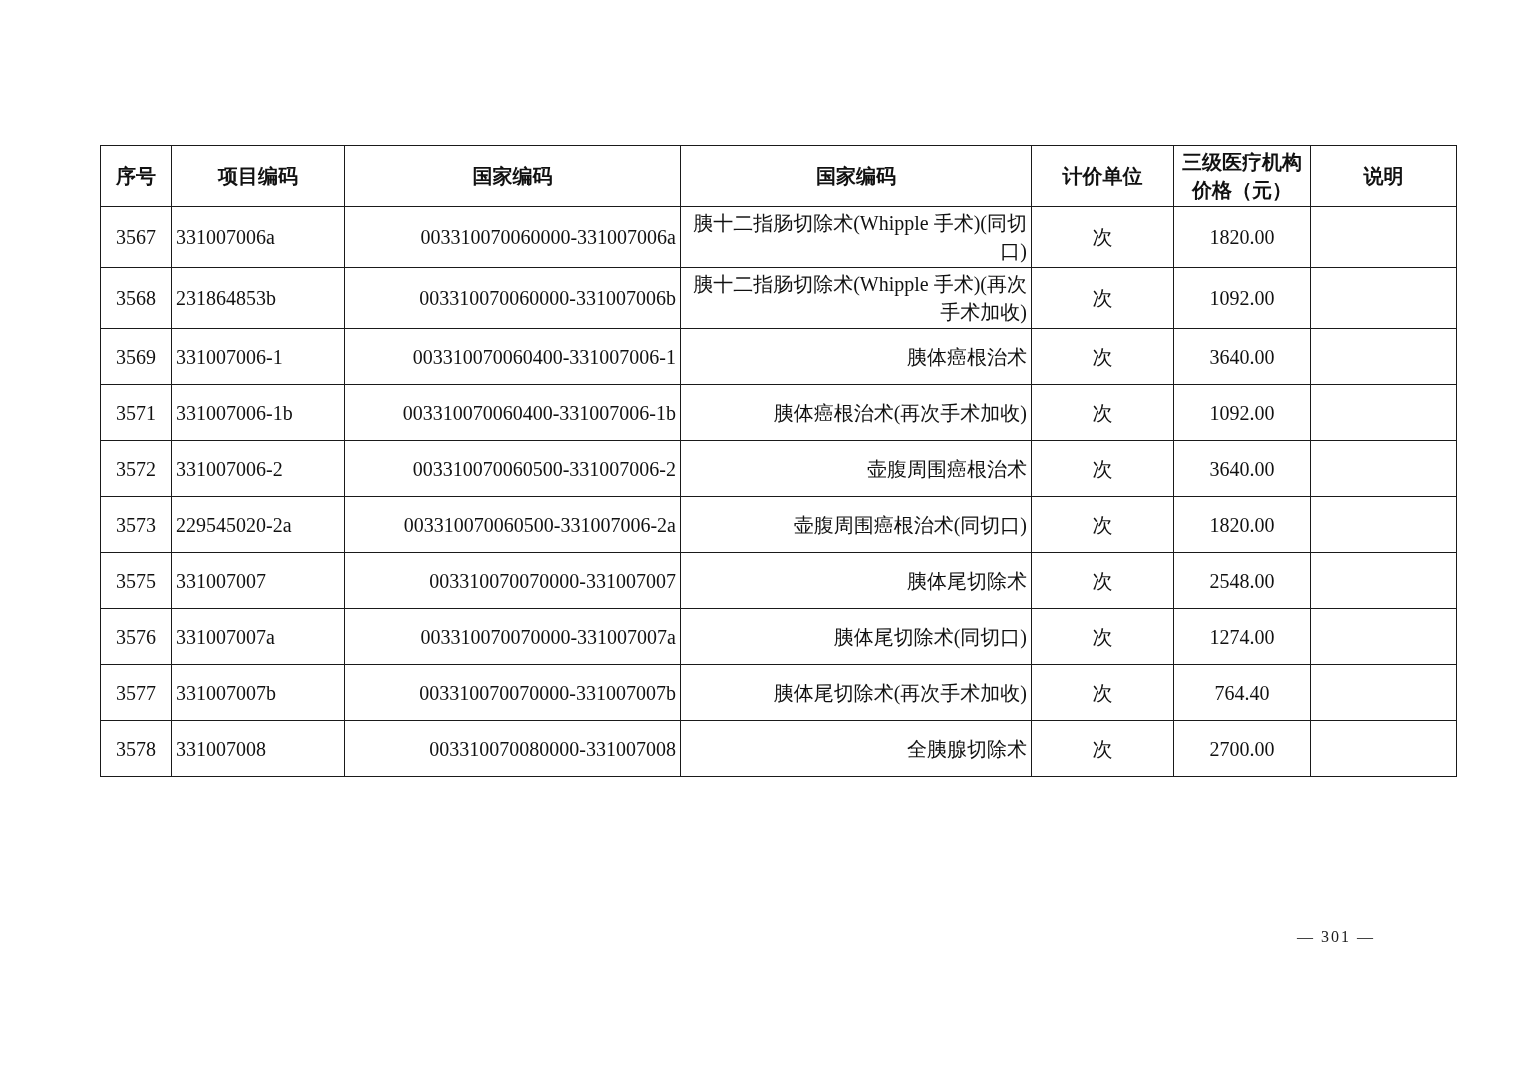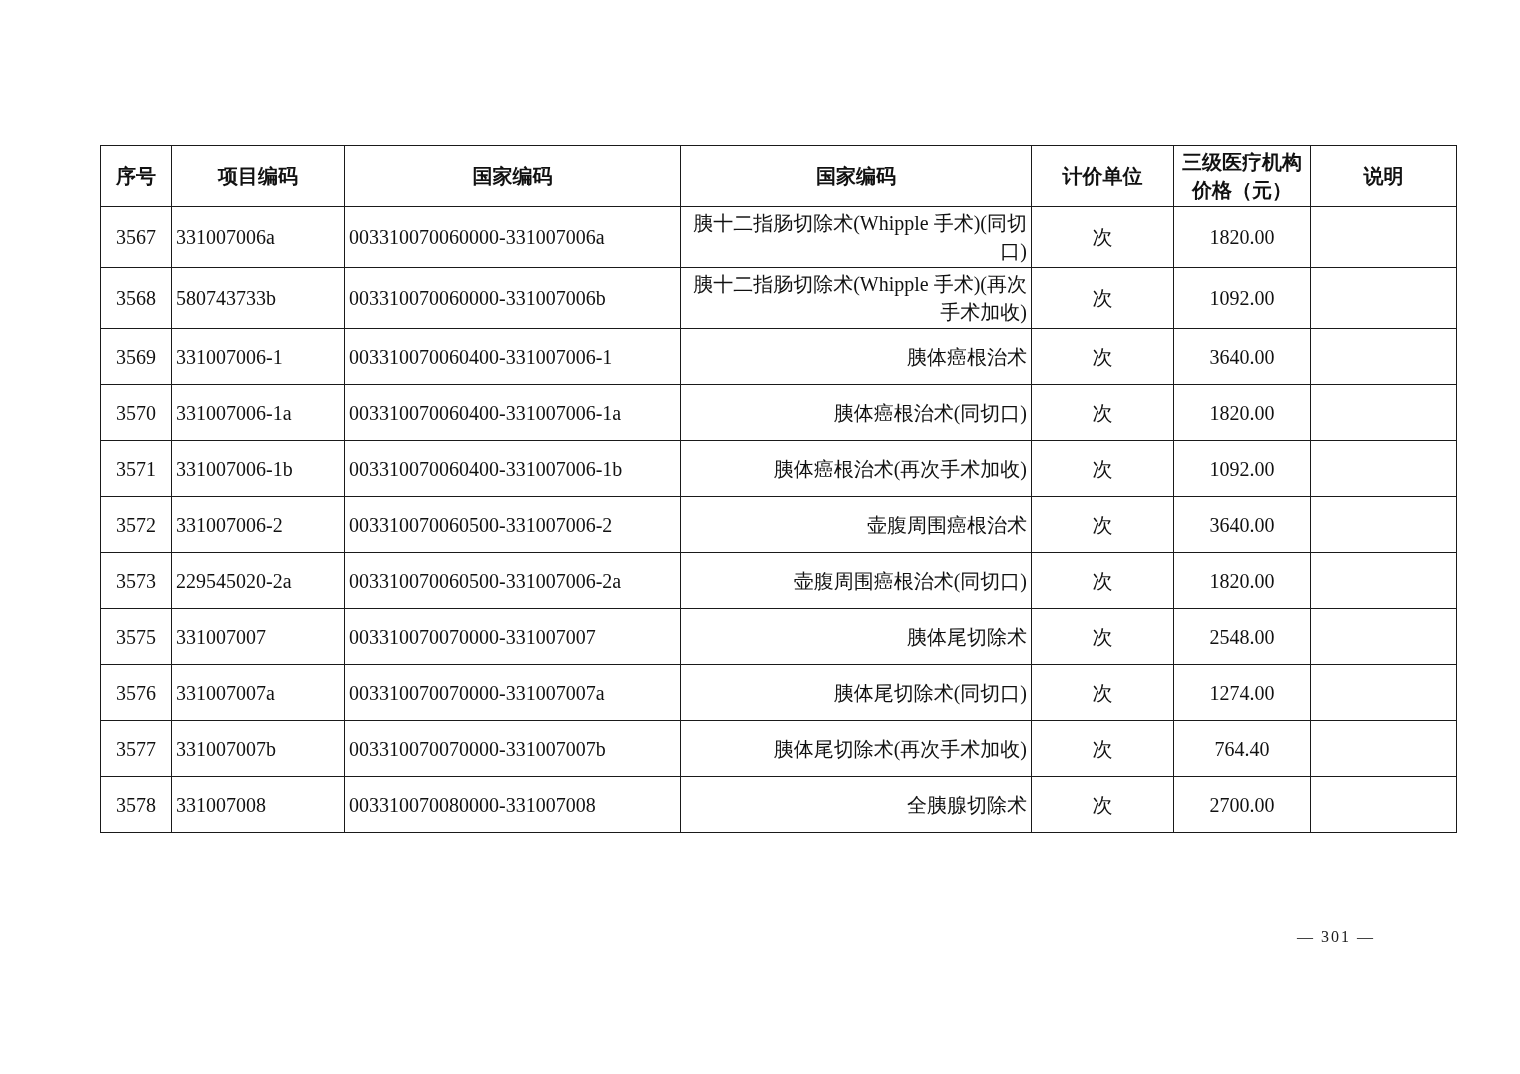--- a/index.html
+++ b/index.html
@@ -38,21 +38,21 @@
   table.price-table tbody tr:nth-child(1),
   table.price-table tbody tr:nth-child(2) { height: 60px; }
   table.price-table th {
     font-family: "Liberation Sans", "DejaVu Sans", sans-serif;
     font-weight: bold;
     font-size: 20px;
     text-align: center;
   }
   td.c-seq   { text-align: center; }
   td.c-code  { text-align: left; padding-left: 3px; margin-left: 9px; }
-  td.c-ncode { text-align: left; padding-left: 3px; }
+  td.c-ncode { text-align: right; padding-left: 3px; }
   td.c-name  { text-align: right; padding-left: 5px; }
   td.c-unit  { text-align: center; }
   td.c-price { text-align: center; }
   td.c-note  { text-align: center; }
   .page-number {
     position: absolute;
     left: 1236px;
     top: 928px;
     width: 200px;
     text-align: center;
@@ -92,43 +92,34 @@
     <td class="c-seq">3567</td>
     <td class="c-code">331007006a</td>
     <td class="c-ncode">003310070060000-331007006a</td>
     <td class="c-name">胰十二指肠切除术(Whipple 手术)(同切口)</td>
     <td class="c-unit">次</td>
     <td class="c-price">1820.00</td>
     <td class="c-note"></td>
   </tr>
         <tr>
     <td class="c-seq">3568</td>
-    <td class="c-code">580743733b</td>
+    <td class="c-code">231864853b</td>
     <td class="c-ncode">003310070060000-331007006b</td>
     <td class="c-name">胰十二指肠切除术(Whipple 手术)(再次手术加收)</td>
     <td class="c-unit">次</td>
     <td class="c-price">1092.00</td>
     <td class="c-note"></td>
   </tr>
         <tr>
     <td class="c-seq">3569</td>
     <td class="c-code">331007006-1</td>
     <td class="c-ncode">003310070060400-331007006-1</td>
     <td class="c-name">胰体癌根治术</td>
     <td class="c-unit">次</td>
     <td class="c-price">3640.00</td>
-    <td class="c-note"></td>
-  </tr>
-        <tr>
-    <td class="c-seq">3570</td>
-    <td class="c-code">331007006-1a</td>
-    <td class="c-ncode">003310070060400-331007006-1a</td>
-    <td class="c-name">胰体癌根治术(同切口)</td>
-    <td class="c-unit">次</td>
-    <td class="c-price">1820.00</td>
     <td class="c-note"></td>
   </tr>
         <tr>
     <td class="c-seq">3571</td>
     <td class="c-code">331007006-1b</td>
     <td class="c-ncode">003310070060400-331007006-1b</td>
     <td class="c-name">胰体癌根治术(再次手术加收)</td>
     <td class="c-unit">次</td>
     <td class="c-price">1092.00</td>
     <td class="c-note"></td>

